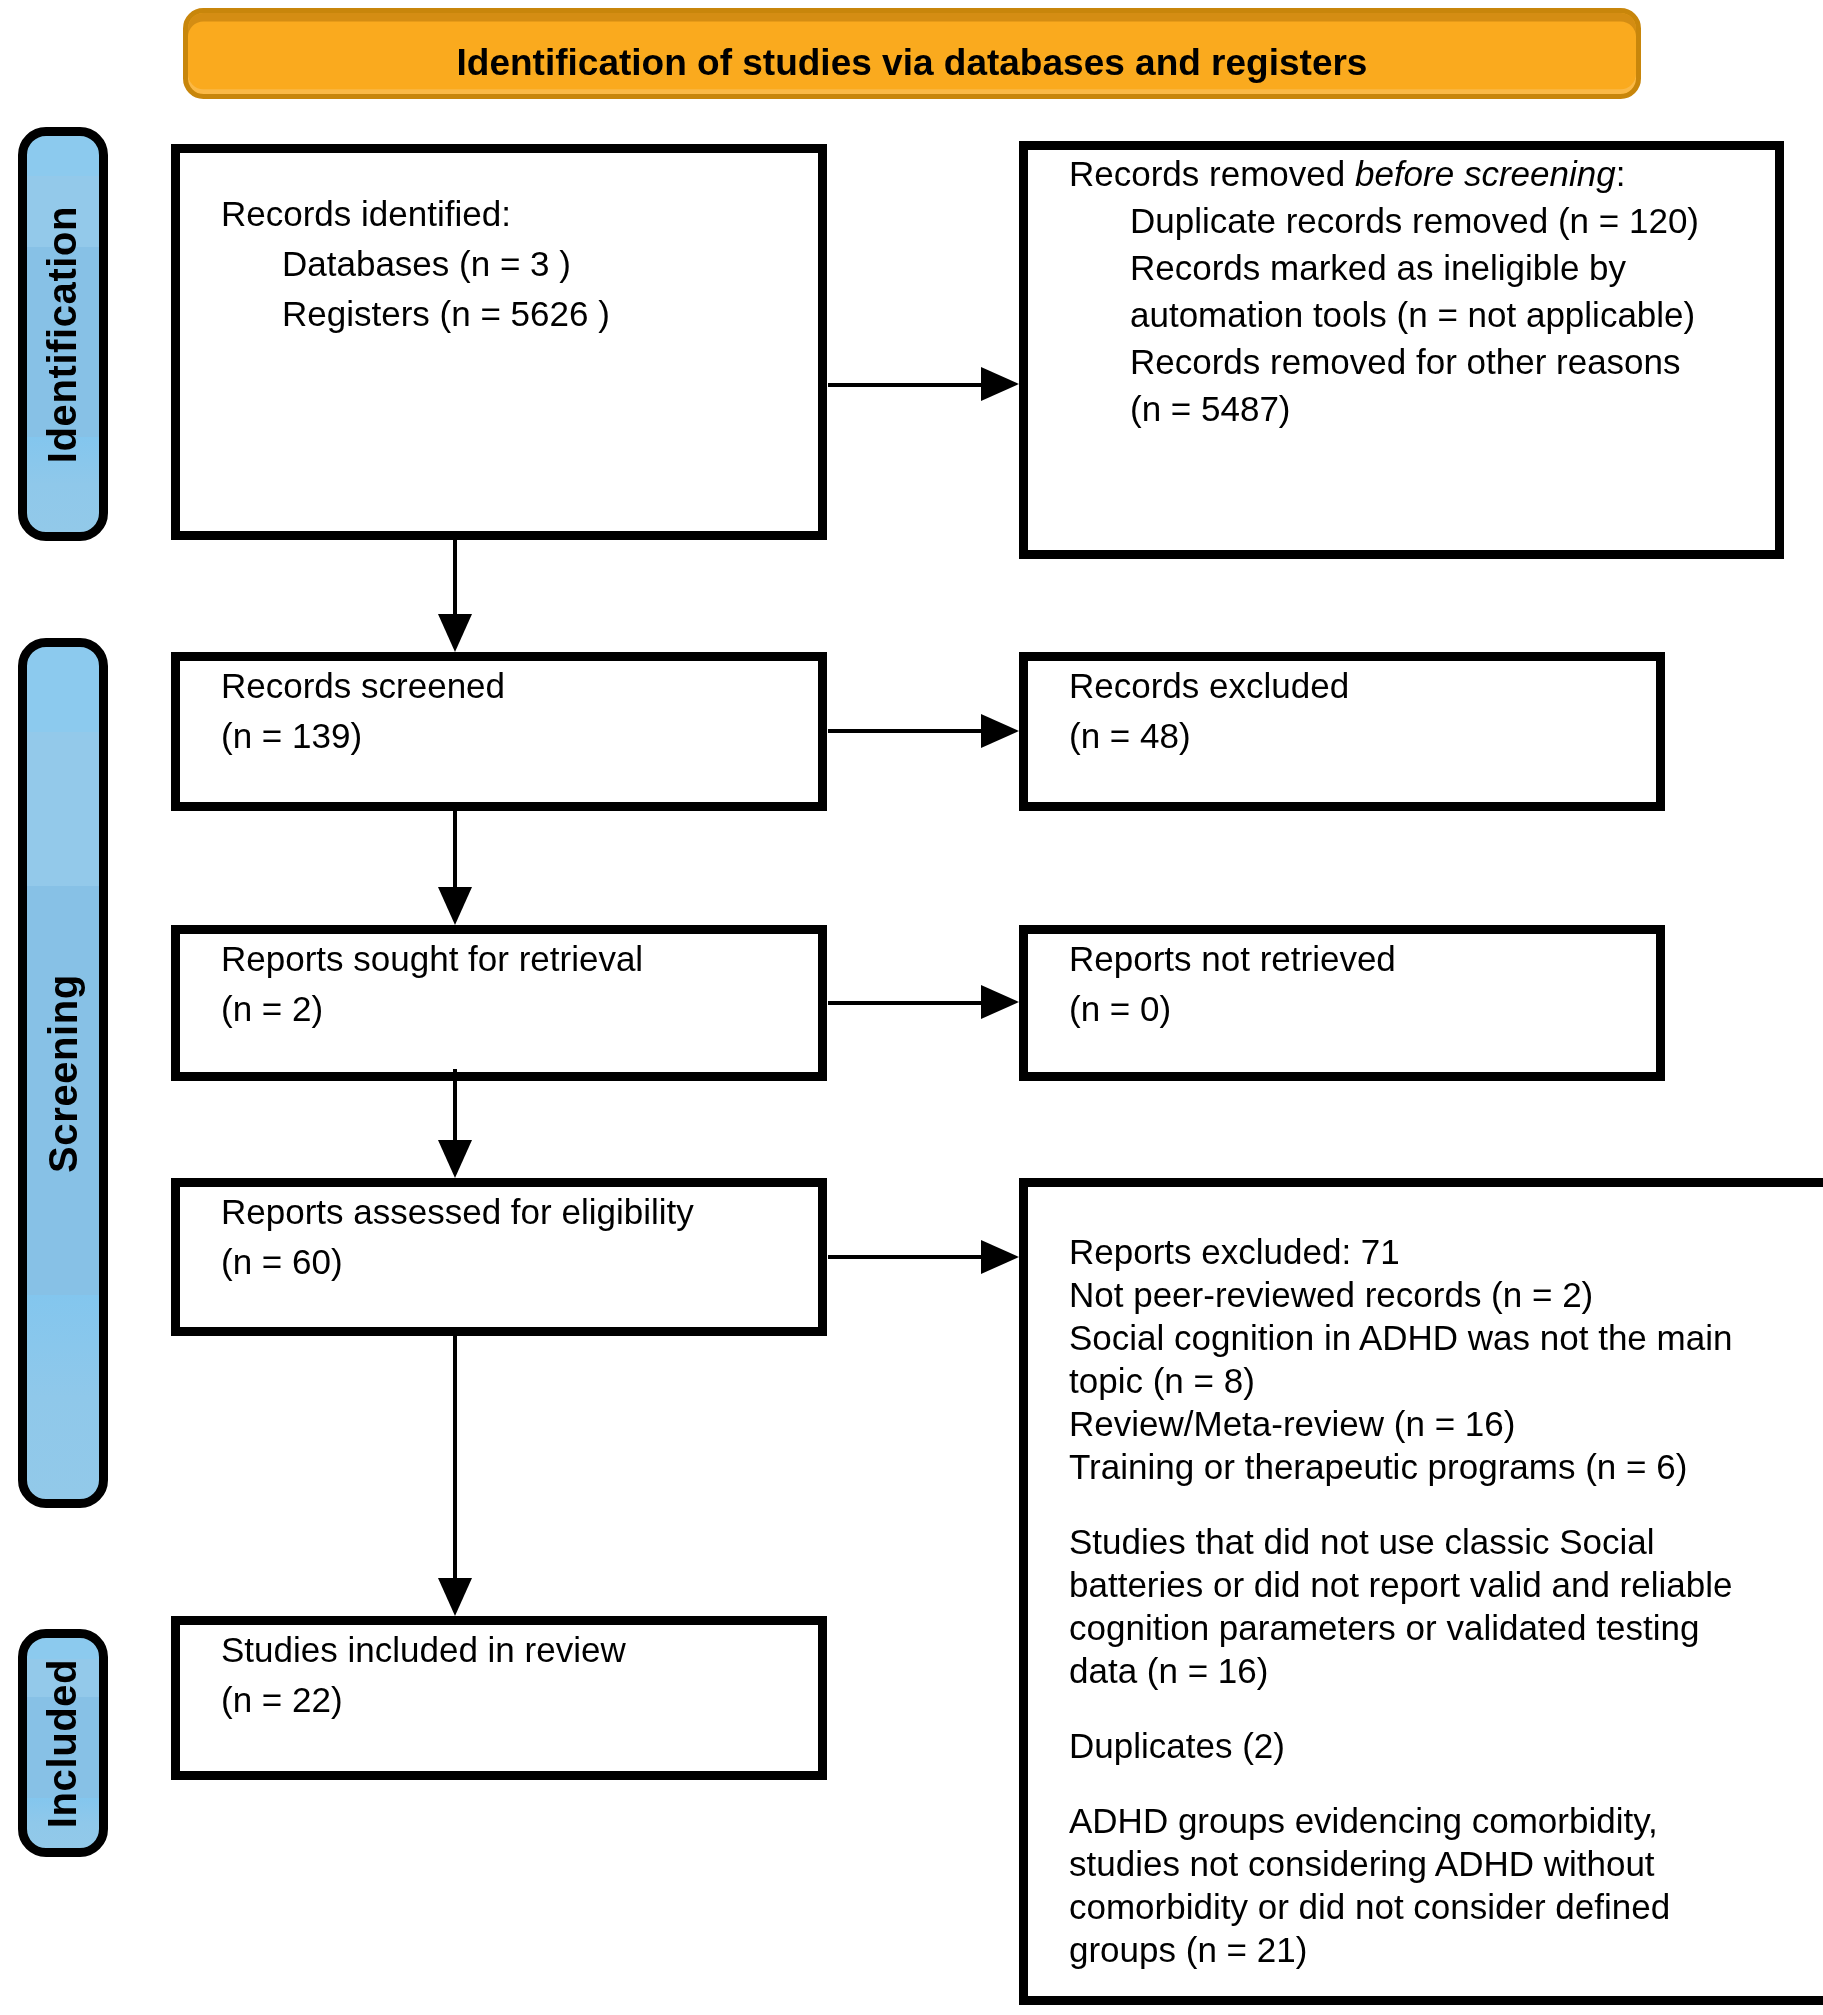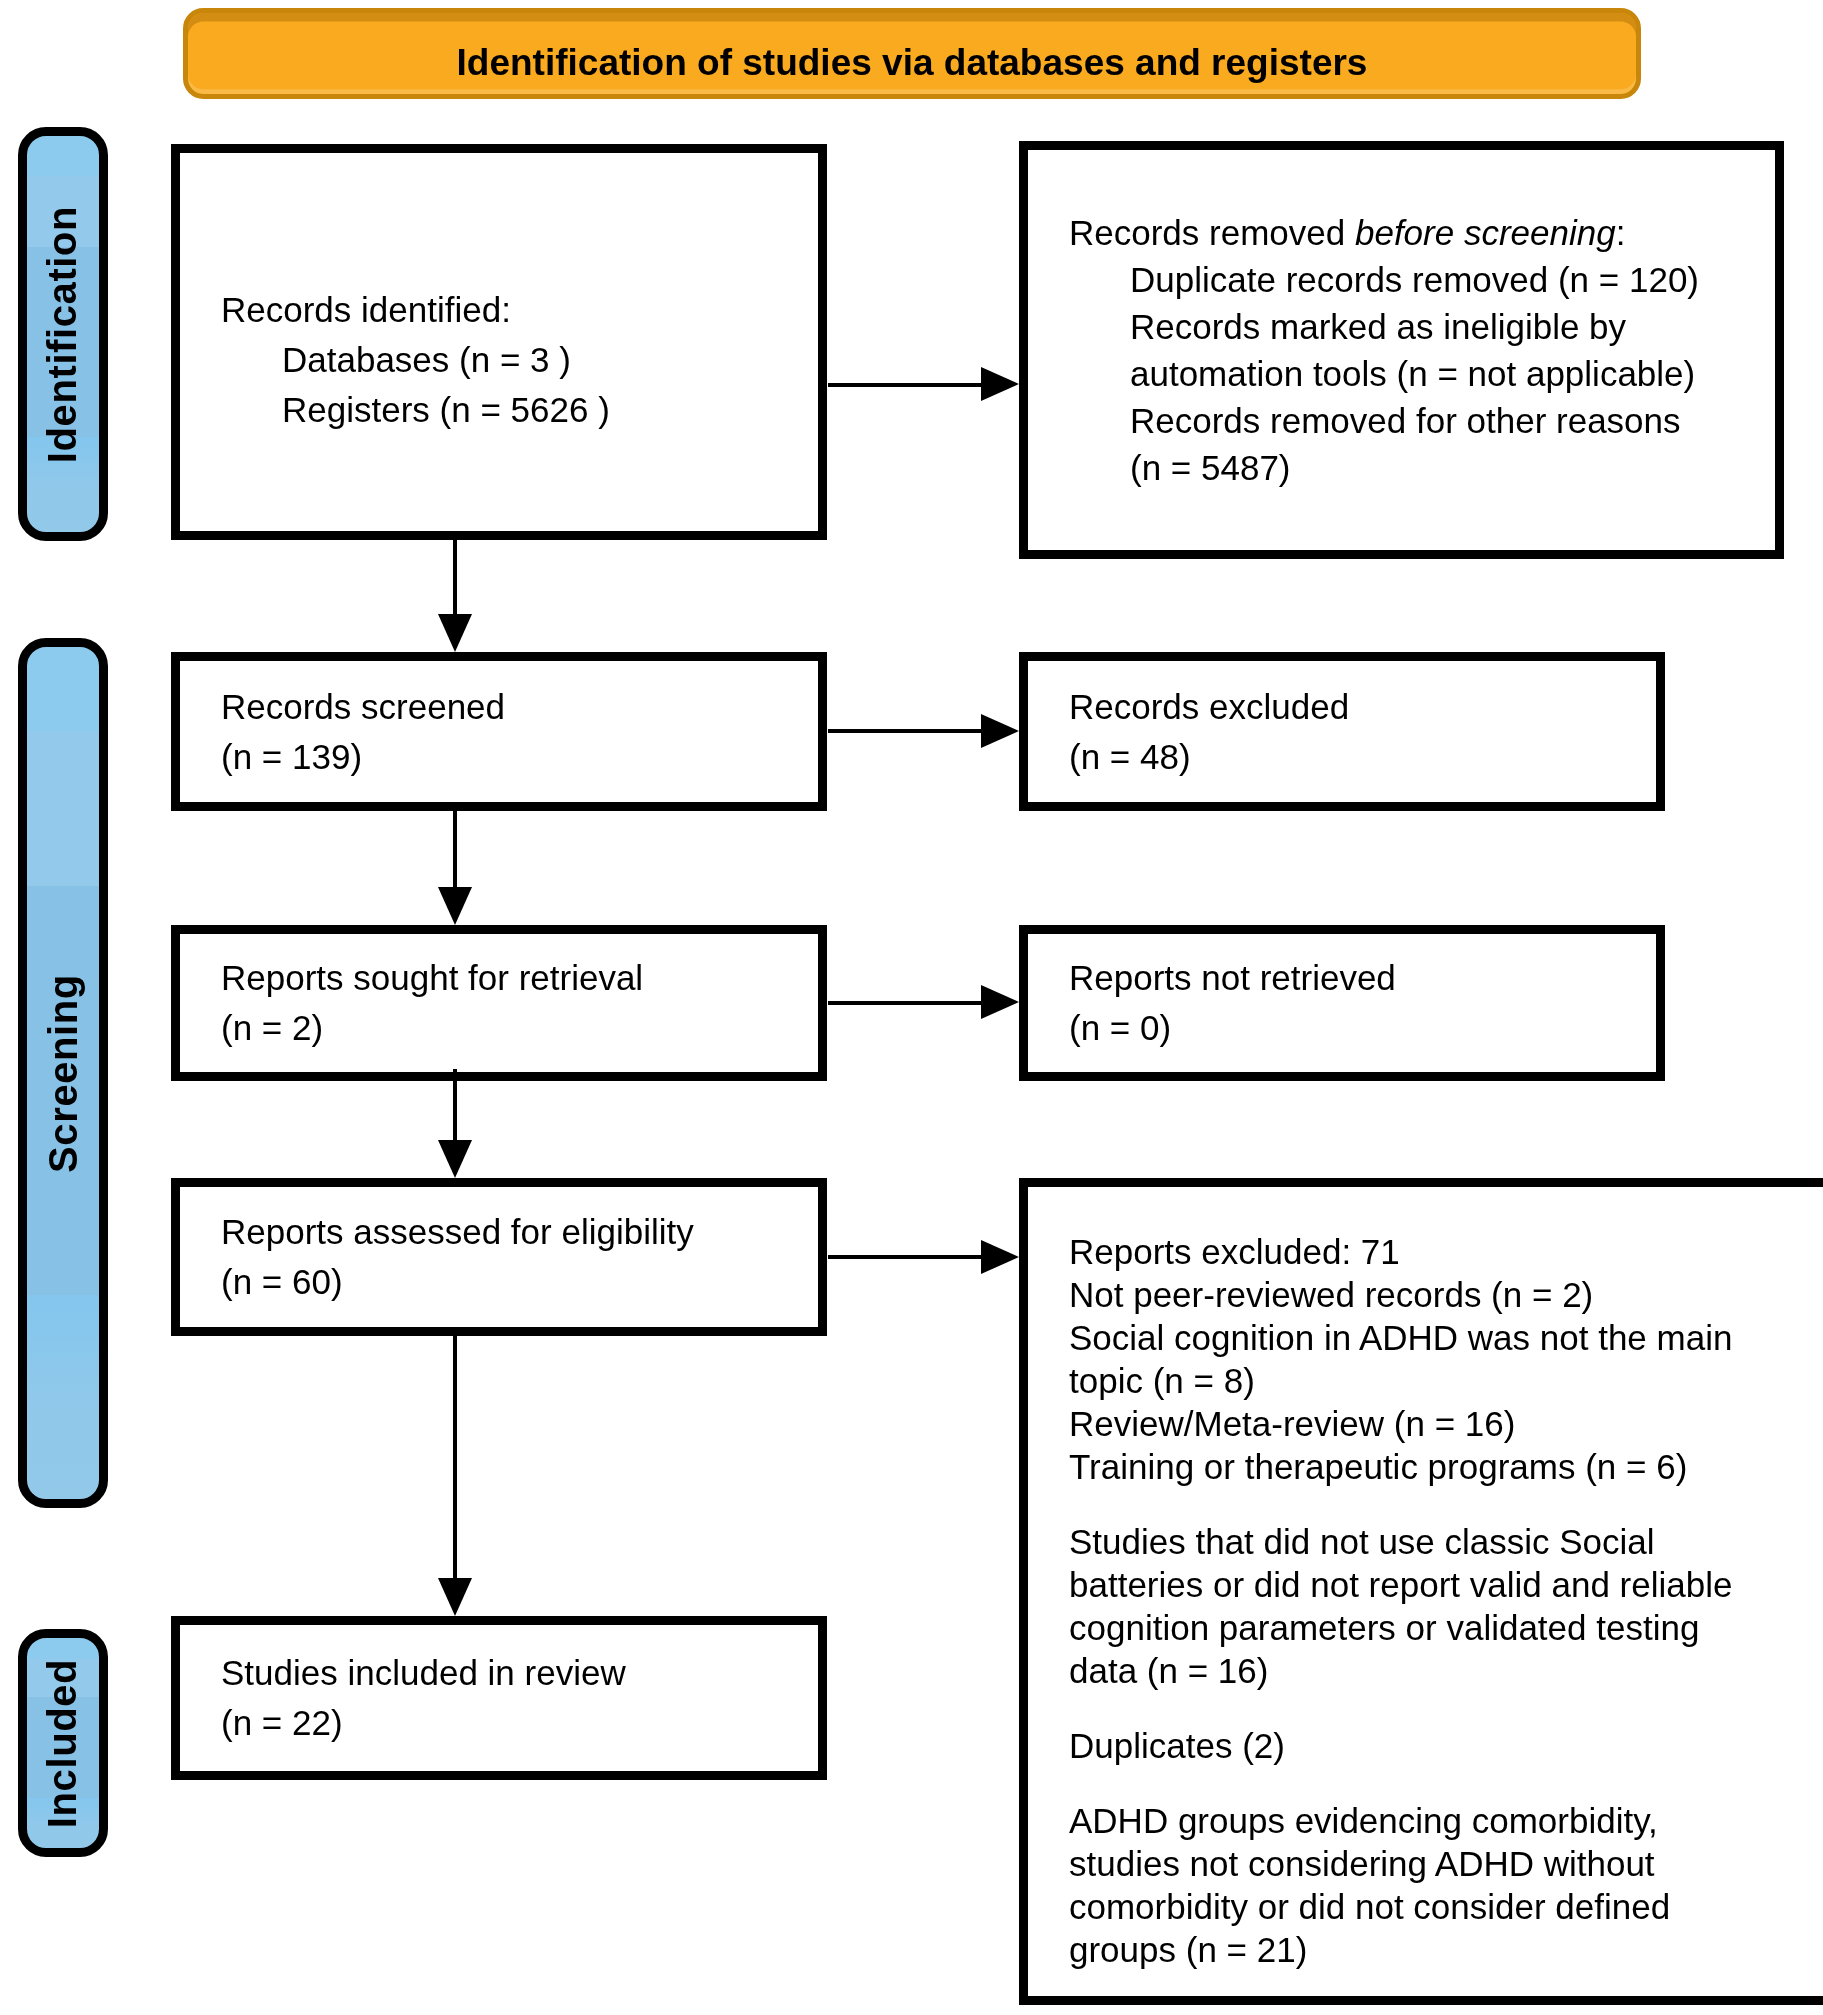--- a/index.html
+++ b/index.html
@@ -25,21 +25,21 @@
   .stage .vtext{
     transform:rotate(-90deg);white-space:nowrap;
     font-size:40px;font-weight:bold;letter-spacing:0.6px;
   }
   #stage-identification{top:127px;height:414px;}
   #stage-screening{top:638px;height:870px;}
   #stage-included{top:1629px;height:228px;}
   
   .fbox{
     position:absolute;background:#fff;border:9px solid #000;box-sizing:border-box;
-    display:flex;flex-direction:column;justify-content:center;
+    display:flex;flex-direction:column;
     font-size:35px;line-height:50px;
   }
   .fbox .pad{padding-left:41px;padding-right:18px;}
   .indent{margin-left:61px;}
   #box-identified{left:171px;top:144px;width:656px;height:396px;padding-top:36px;}
   #box-screened{left:171px;top:652px;width:656px;height:159px;}
   #box-sought{left:171px;top:925px;width:656px;height:156px;}
   #box-assessed{left:171px;top:1178px;width:656px;height:158px;}
   #box-included{left:171px;top:1616px;width:656px;height:164px;}
   #box-removed{left:1019px;top:141px;width:765px;height:418px;line-height:47px;}

